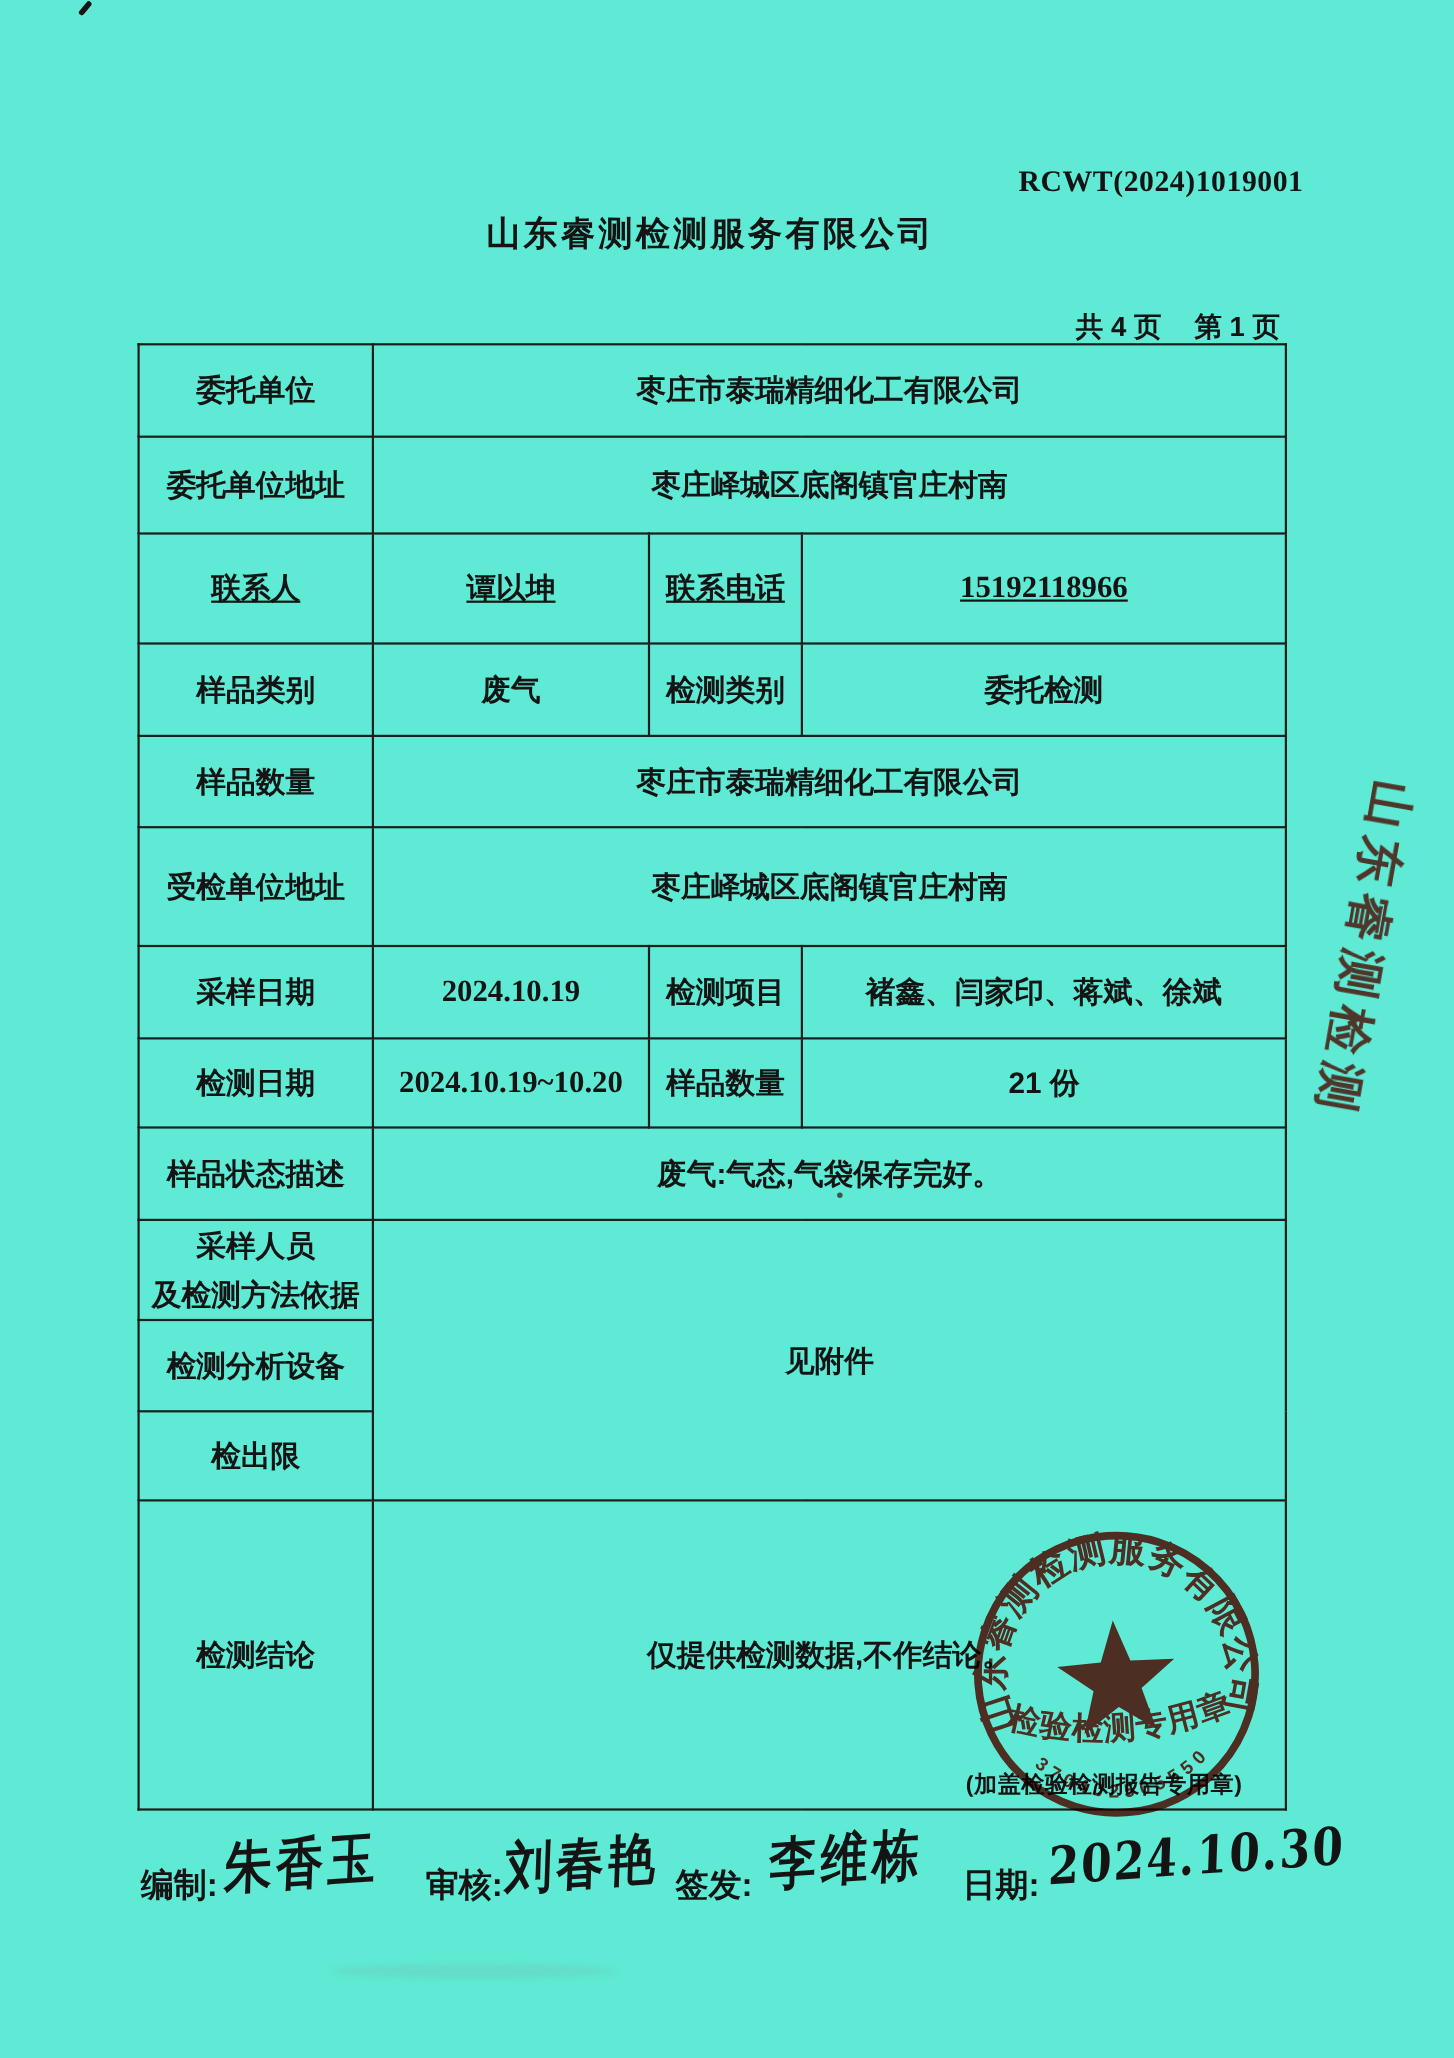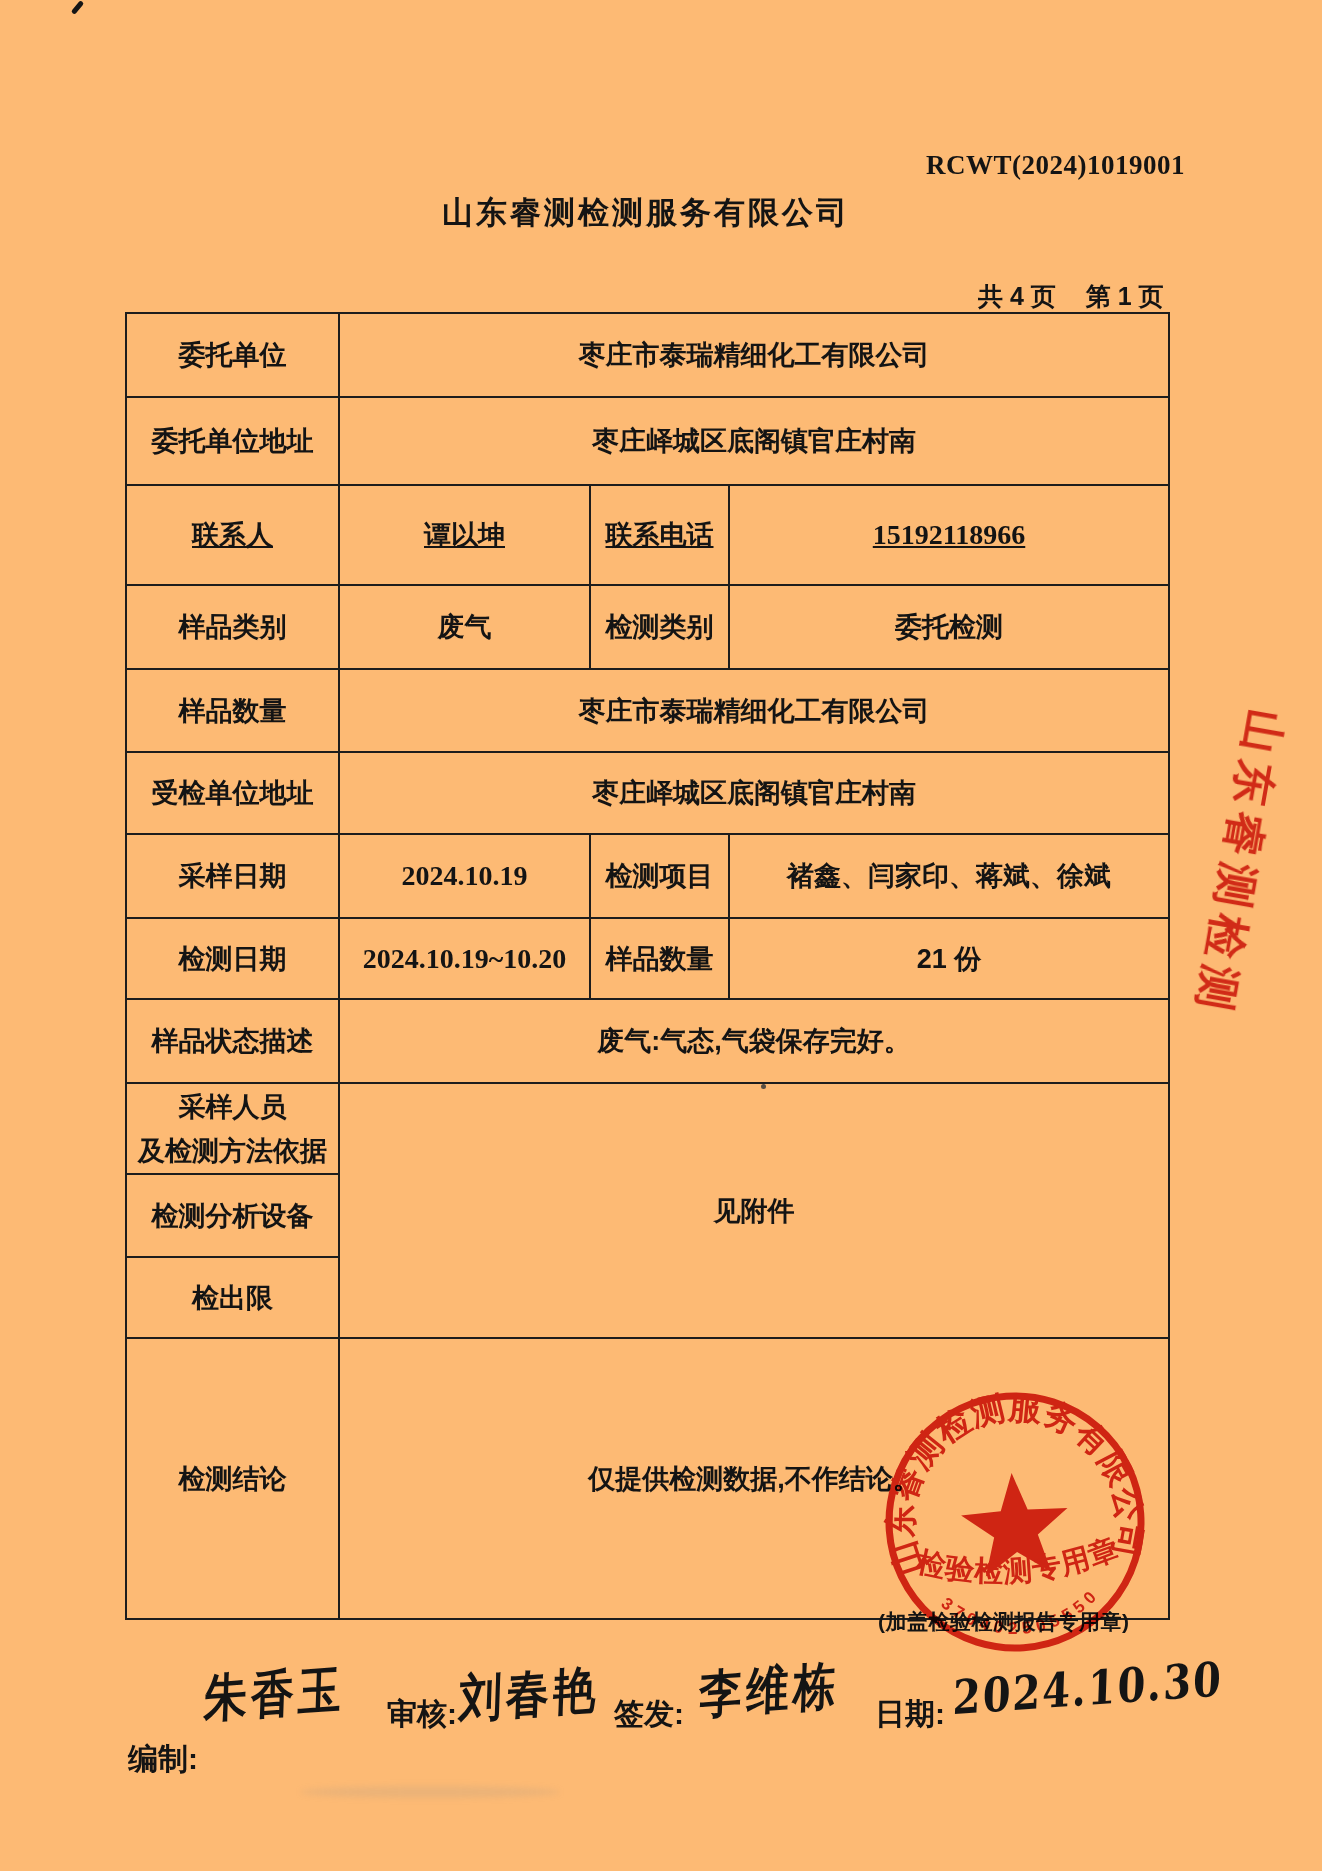--- a/index.html
+++ b/index.html
@@ -1,18 +1,18 @@
 <!DOCTYPE html>
 <html><head>
 <meta charset="utf-8">
 <style>
   html,body{margin:0;padding:0;background:#e8e8e8;}
   .page{
     position:relative; width:1322px; height:1871px;
-    background:#fdba74; overflow:hidden;
+    background:#5eead4; overflow:hidden;
     font-family:"Liberation Sans", sans-serif; color:#141414;
   }
   .abs{position:absolute;}
   
   .report-no{left:926px; top:150px; font-family:"Liberation Serif", serif; font-weight:700; font-size:27px; letter-spacing:.5px;}
   .company-title{left:646px; top:192px; transform:translateX(-50%); font-size:31px; font-weight:700; letter-spacing:3px; white-space:nowrap;}
   .report-title{left:645px; top:246px; transform:translateX(-50%); font-size:47px; font-weight:900; letter-spacing:28px; white-space:nowrap;}
   .pagination{left:978px; top:280px; font-size:25px; font-weight:700; white-space:nowrap;}
   .pagination span{margin-right:30px;}
   .pagination span:last-child{margin-right:0;}
@@ -23,21 +23,21 @@
   }
   table.report td{
     border:2.5px solid #1d1d1d; text-align:center; vertical-align:middle;
     font-size:27px; font-weight:700; padding:0; overflow:hidden;
   }
   table.report td.serif-num{font-family:"Liberation Serif", serif; font-size:28px; font-weight:700;}
   td.two-line{line-height:44px;}
   td.conclusion-cell{vertical-align:top; text-align:left; padding:6px 4px 0 8px;}
   
   tr.r1{height:84px;} tr.r2{height:88px;} tr.r3{height:100px;text-decoration:underline;} tr.r4{height:84px;}
-  tr.r5{height:83px;} tr.r6{height:82px;} tr.r7{height:84px;} tr.r8{height:81px;}
+  tr.r5{height:83px;} tr.r6{height:108px;} tr.r7{height:84px;} tr.r8{height:81px;}
   tr.r9{height:84px;} tr.r10{height:91px;} tr.r11{height:83px;} tr.r12{height:81px;}
   tr.r13{height:281px;}
   
   .stamp-note{left:878px; top:1608px; font-size:21px; font-weight:700; letter-spacing:.5px; z-index:2;}
   .stamp{left:875px; top:1382px; width:280px; height:280px; z-index:3;
          transform:rotate(-4deg); mix-blend-mode:multiply; opacity:.92;}
   .stamp text{font-family:"Liberation Sans", sans-serif;}
   
   .edge-seal{
     left:1295px; top:715px; z-index:3; transform:rotate(100deg); transform-origin:0 0;
@@ -158,21 +158,21 @@
     <text font-size="29" font-weight="bold" fill="#cd2016" letter-spacing="1">
       <textPath href="#innerPath" startOffset="50%" text-anchor="middle">检验检测专用章</textPath>
     </text>
     <text font-size="17" font-weight="bold" fill="#cd2016" letter-spacing="5.5">
       <textPath href="#serialPath" startOffset="50%" text-anchor="middle">370402505550</textPath>
     </text>
   </svg>
 
   <div class="abs edge-seal">山东睿测检测</div>
 
-  <div class="abs sig-label" style="left:128px; top:1694px;margin-top:45px;">编制:</div>
+  <div class="abs sig-label" style="left:128px; top:1694px;">编制:</div>
   <div class="abs hw hw-name" style="left:203px; top:1676px;">朱香玉</div>
 
   <div class="abs sig-label" style="left:387px; top:1694px;">审核:</div>
   <div class="abs hw hw-name" style="left:458px; top:1676px;">刘春艳</div>
 
   <div class="abs sig-label" style="left:614px; top:1694px;">签发:</div>
   <div class="abs hw hw-name" style="left:698px; top:1672px;">李维栋</div>
 
   <div class="abs sig-label" style="left:875px; top:1694px;">日期:</div>
   <div class="abs hw hw-date" style="left:952px; top:1678px;">2024.10.30</div>

